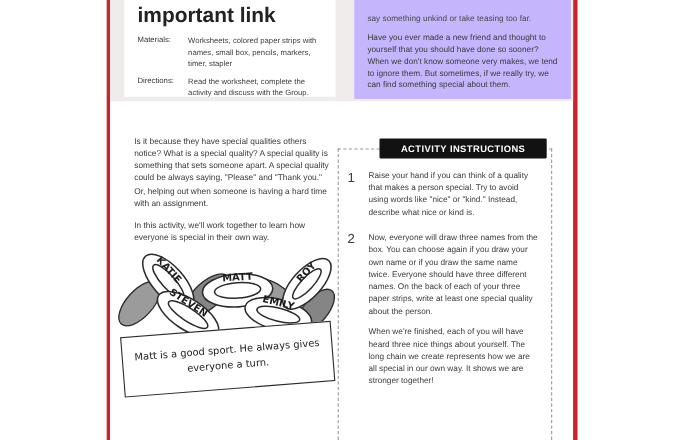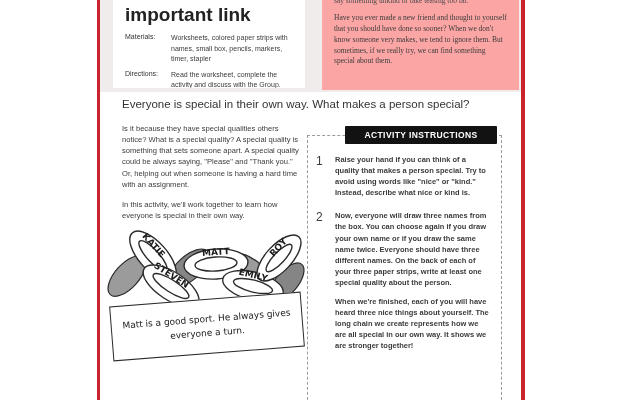--- a/index.html
+++ b/index.html
@@ -8,42 +8,42 @@
   .redline{position:absolute;top:0;height:400px;background:#c9242b;}
   .redline.left{left:97px;width:3px;}
   .redline.right{left:521px;width:4px;}
   .top-band{position:absolute;left:100px;top:0;width:421px;height:92px;background:#f1ecec;}
   .title-box{position:absolute;left:113px;top:0;width:192px;height:88px;background:#ffffff;
              box-sizing:border-box;padding:4px 12px 0 12px;overflow:hidden;}
   .title-box h1{margin:0 0 7px 0;font-size:19px;font-weight:600;color:#222;letter-spacing:0;}
   .meta-row{display:flex;margin-bottom:5px;}
   .meta-label{width:46px;flex:0 0 46px;font-size:7px;color:#333;}
   .meta-value{flex:1;font-size:7px;line-height:1.5;color:#3b3b3b;}
-  .intro-box{position:absolute;left:322px;top:0;width:197px;height:90px;background:#fca5a5;
-             box-sizing:border-box;padding:0 12px;overflow:hidden;font-family:Liberation Serif, serif;}
+  .intro-box{position:absolute;left:322px;top:0;width:197px;height:90px;background:#c4b5fd;
+             box-sizing:border-box;padding:16px 12px;overflow:hidden;}
   .intro-cut{margin-top:-4px;font-size:7.5px;line-height:1.45;color:#4a4a4a;white-space:nowrap;}
   .intro-par{margin-top:6px;font-size:7.5px;line-height:1.45;color:#3b3b3b;}
   .main-heading{position:absolute;left:122px;top:98px;width:390px;font-size:11.5px;color:#333;}
   .left-col{position:absolute;left:122px;top:123px;width:178px;}
   .left-col p{margin:0 0 9px 0;font-size:7.6px;line-height:1.47;color:#3b3b3b;}
   .chain-svg{position:absolute;left:101px;top:224px;}
   .strip{position:absolute;left:111px;top:299px;width:192px;height:55px;background:#fff;
          border:1.3px solid #2b2b2b;transform:rotate(-4.5deg);box-sizing:border-box;
          display:flex;align-items:center;justify-content:center;}
   .strip-text{font-size:9px;line-height:1.5;text-align:center;color:#222;
               font-family:"DejaVu Sans",sans-serif;width:170px;}
   .activity-box{position:absolute;left:307px;top:135px;width:195px;height:280px;
                 border:1px dashed #9a9a9a;box-sizing:border-box;padding:18px 10px 0 8px;}
   .activity-header{position:absolute;left:345px;top:126px;width:120px;background:#121212;
                    color:#fff;font-size:8.5px;font-weight:bold;text-align:center;
                    padding:4px 16px;letter-spacing:0.4px;border-radius:1px;}
   .step{display:flex;margin-bottom:4px;}
   .step-num{flex:0 0 19px;font-size:12px;color:#3b3b3b;padding-top:0;}
   .step-body{flex:1;}
-  .step-body p{margin:0 0 8px 0;font-size:7.5px;line-height:1.48;color:#3b3b3b;font-weight:bold;}
+  .step-body p{margin:0 0 8px 0;font-size:7.5px;line-height:1.48;color:#3b3b3b;}
 </style>
 </head>
 <body>
 
 <div class="page">
 
   <div class="redline left"></div>
   <div class="redline right"></div>
 
   <div class="top-band"></div>
@@ -58,21 +58,20 @@
       <div class="meta-label">Directions:</div>
       <div class="meta-value">Read the worksheet, complete the activity and discuss with the Group.</div>
     </div>
   </div>
 
   <div class="intro-box">
     <div class="intro-cut">say something unkind or take teasing too far.</div>
     <div class="intro-par">Have you ever made a new friend and thought to yourself that you should have done so sooner? When we don't know someone very makes, we tend to ignore them. But sometimes, if we really try, we can find something special about them.</div>
   </div>
 
-  <div class="main-heading">Everyone is special in their own way. What makes a person special?</div>
 
   <div class="left-col">
     <p>Is it because they have special qualities others notice? What is a special quality? A special quality is something that sets someone apart. A special quality could be always saying, "Please" and "Thank you." Or, helping out when someone is having a hard time with an assignment.</p>
     <p>In this activity, we'll work together to learn how everyone is special in their own way.</p>
   </div>
 
   <svg class="chain-svg" width="206" height="98" viewBox="0 0 206 98">
 
     <g stroke="#2b2b2b" stroke-width="1.2">
       <ellipse cx="26" cy="52" rx="25" ry="12" fill="#9b9b9b" transform="rotate(-48 26 52)"></ellipse>

